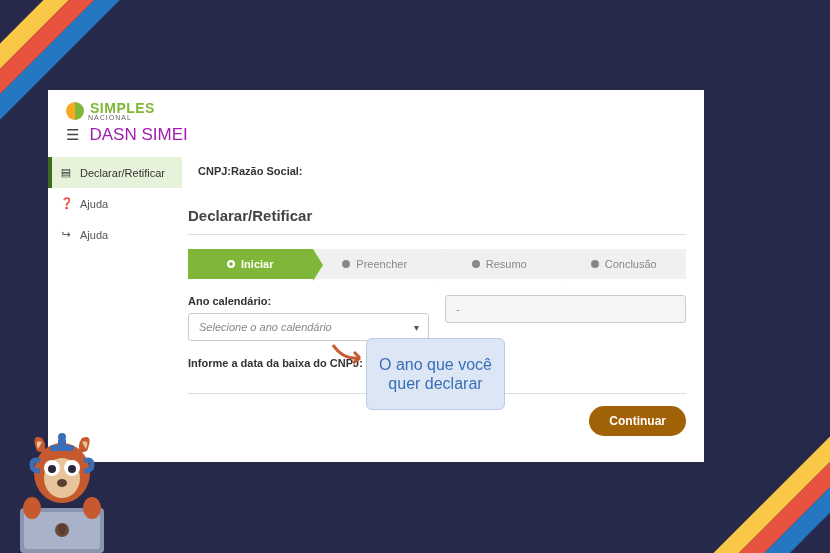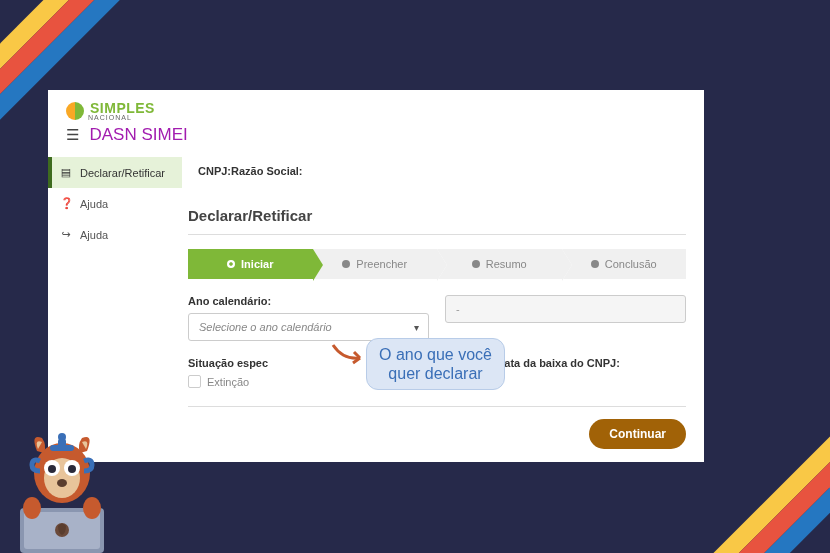--- a/index.html
+++ b/index.html
@@ -57,21 +57,21 @@
     .input-wrap { position: relative; }
     .input-icon { position: absolute; right: 10px; top: 50%; transform: translateY(-50%); color: #aaa; font-size: 11px; }
     
     .checkbox-row { display: flex; align-items: center; gap: 6px; margin-top: 6px; }
     .checkbox { width: 13px; height: 13px; border: 1px solid #ccc; border-radius: 2px; }
     .checkbox-label { font-size: 11px; color: #888; }
     
     .footer { border-top: 1px solid #ddd; margin-top: 18px; padding-top: 12px; text-align: right; }
     .btn-continue { background: #a16207; color: #fff; border: none; padding: 8px 20px; border-radius: 18px; font-size: 12px; font-weight: bold; cursor: pointer; }
     
-    .annotation { position: absolute; top: 338px; left: 366px; background: #dce6f5; color: #3a6fb7; padding: 6px 12px; border-radius: 12px; font-size: 16px; font-weight: 500; text-align: center; line-height: 1.2; border: 1px solid #b8cce8; }
+    .annotation { position: absolute; top: 338px; left: 366px; background: #dce6f5; color: #3a6fb7; padding: 16px 12px; border-radius: 6px; font-size: 16px; font-weight: 500; text-align: center; line-height: 1.2; border: 1px solid #b8cce8; }
     .arrow { position: absolute; top: 340px; left: 328px; }
     
     .mascot { position: absolute; bottom: 0; left: 2px; width: 120px; height: 140px; }
   </style>
 </head>
 <body>
 
 <div class="stripe-top">
   <div class="s1"></div>
     <div class="s2"></div>
@@ -150,27 +150,20 @@
             </select>
             <span class="select-caret">▾</span>
           </div>
         </div>
         <div class="form-col">
           <div class="form-input form-disabled">-</div>
         </div>
       </div>
 
       <div class="form-row">
-        <div class="form-col">
-          <label class="form-label">Situação espec</label>
-          <div class="checkbox-row">
-            <span class="checkbox"></span>
-            <span class="checkbox-label">Extinção</span>
-          </div>
-        </div>
         <div class="form-col">
           <label class="form-label">Informe a data da baixa do CNPJ:</label>
         </div>
       </div>
 
       <div class="footer">
         <button class="btn-continue">Continuar</button>
       </div>
     </div>
   </div>

